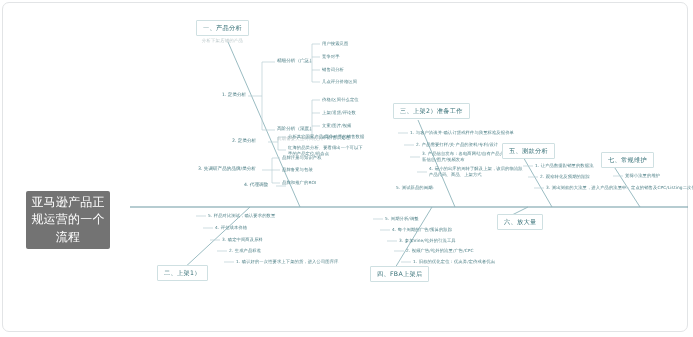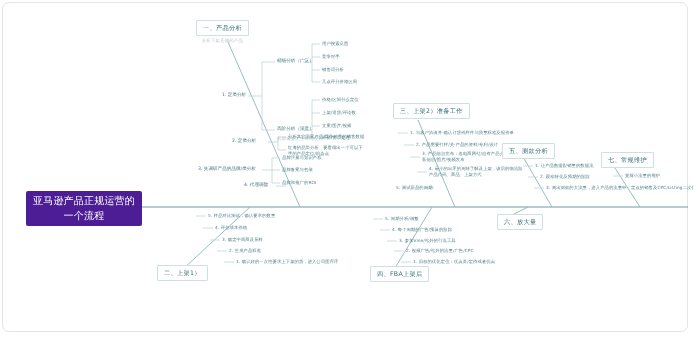--- a/index.html
+++ b/index.html
@@ -3,23 +3,23 @@
 <meta charset="utf-8">
 <style>
   html,body{margin:0;padding:0;background:#ffffff;}
   body{font-family:"DejaVu Sans","Liberation Sans",sans-serif;}
   #page{position:relative;width:693px;height:337px;overflow:hidden;background:#ffffff;}
   #card{position:absolute;left:2px;top:2px;width:686px;height:330px;
         border:1px solid #e2e4e6;border-radius:7px;background:#fff;box-sizing:border-box;}
   svg#wires{position:absolute;left:0;top:0;width:693px;height:337px;}
   .node{position:absolute;box-sizing:border-box;white-space:nowrap;}
   
-  .title-box{left:26px;top:191px;width:116px;min-height:28px;background:#4c1d95;color:#ffffff;
+  .title-box{left:26px;top:191px;width:84px;min-height:28px;background:#737373;color:#ffffff;
         border-radius:2px;display:flex;align-items:center;justify-content:center;text-align:center;
-        font-size:10px;line-height:1.45;padding:3px 4px;letter-spacing:.2px;white-space:normal;}
+        font-size:12px;line-height:1.45;padding:3px 4px;letter-spacing:.2px;white-space:normal;}
   
   .hdr{border:1px solid #cfe0e2;background:#ffffff;color:#2f6b72;font-size:6.2px;
         padding:2.5px 6px;border-radius:1px;display:inline-block;letter-spacing:.3px;}
   .hdr-sub{color:#b9c6c8;font-size:4.4px;margin-top:2px;text-align:center;letter-spacing:.2px;}
   .hdrwrap{display:flex;flex-direction:column;align-items:center;}
   
   .leaf{color:#4d7f86;font-size:4.3px;line-height:1.45;letter-spacing:.1px;}
   .leaf.w2{white-space:normal;}
   .mid{color:#41767e;font-size:4.6px;}
 </style>

